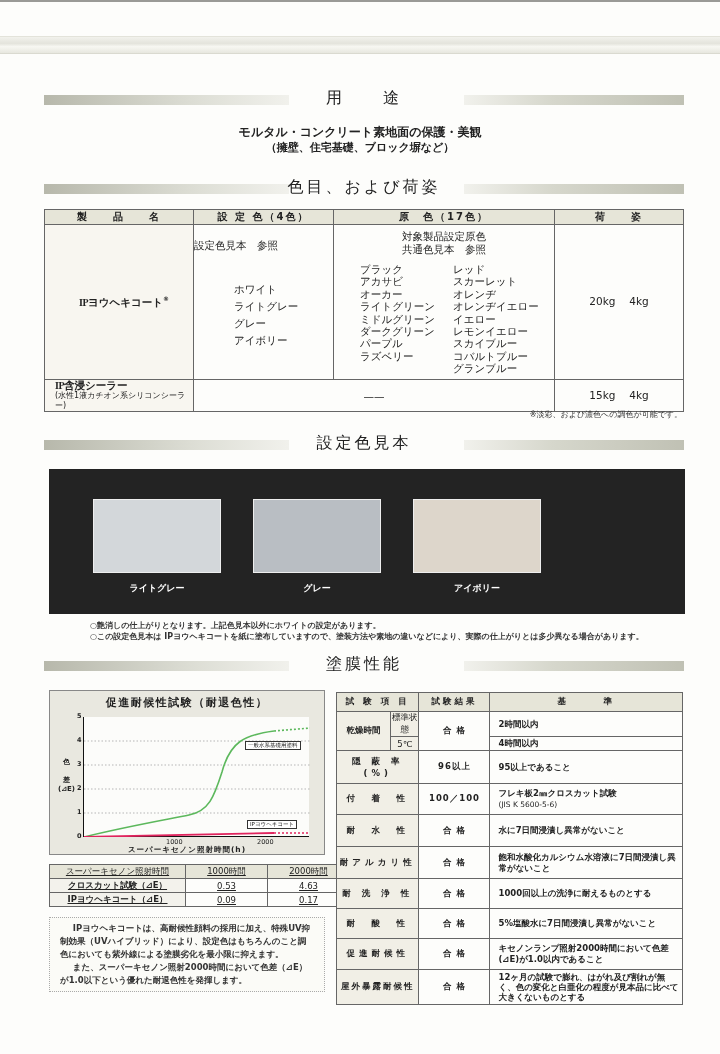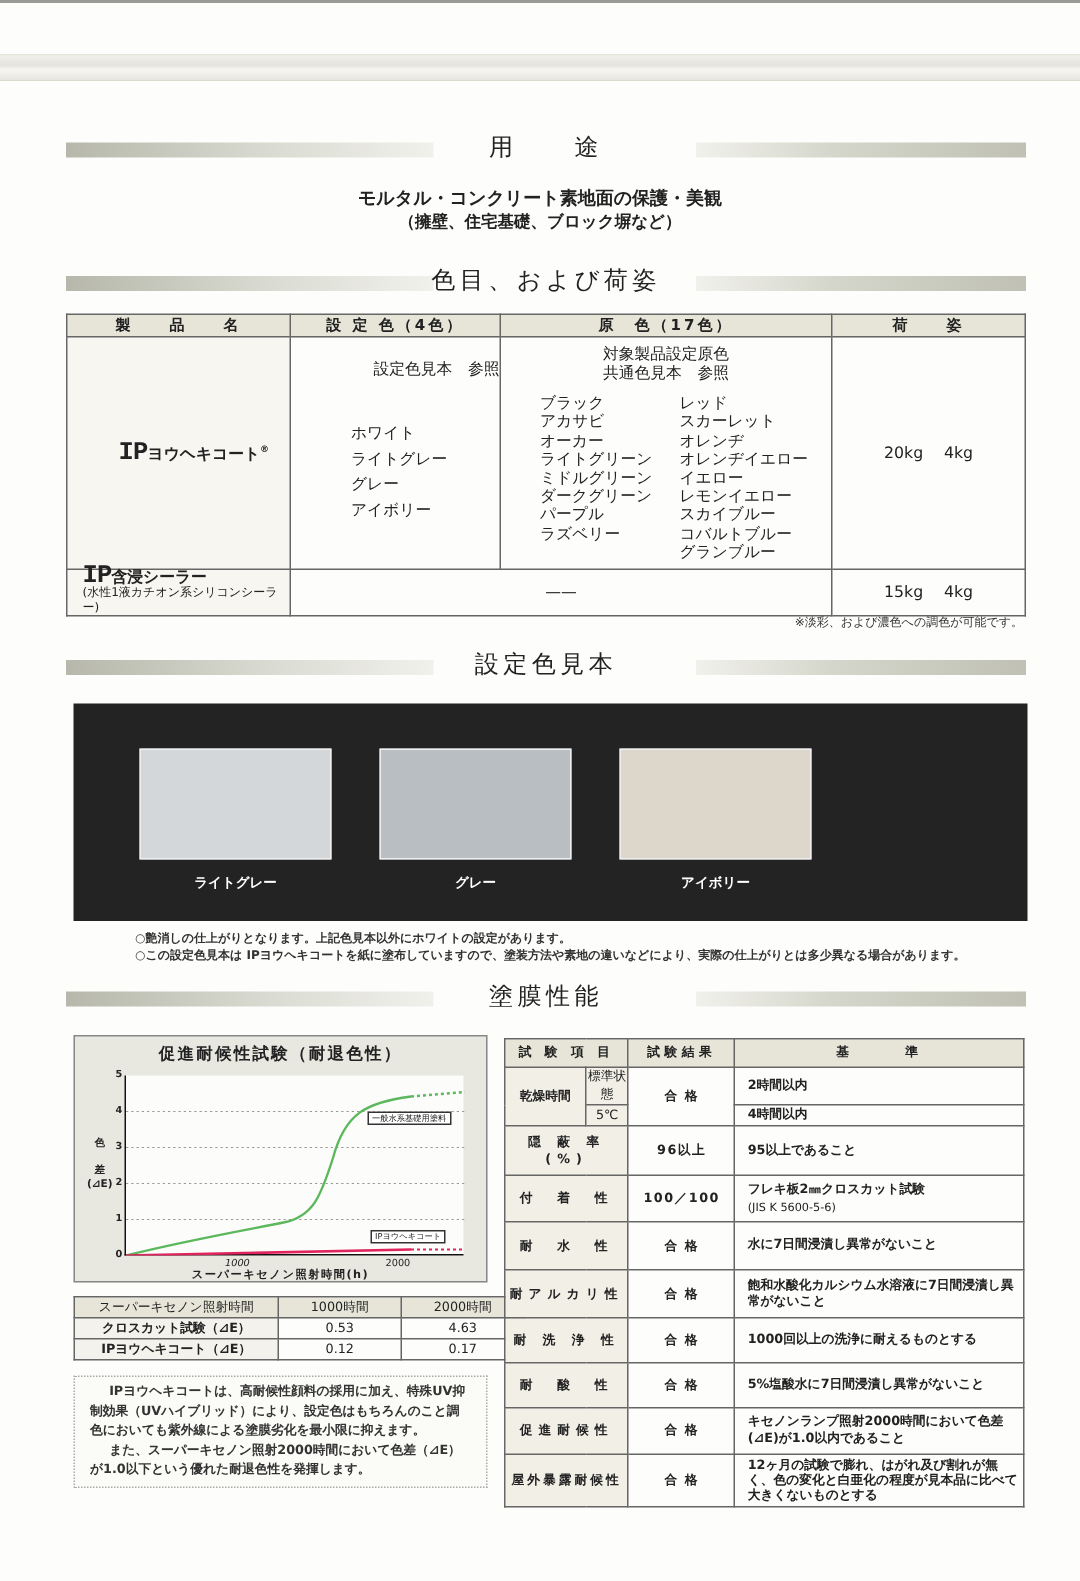--- a/index.html
+++ b/index.html
@@ -16,41 +16,41 @@
   .sec-head .bar.r { right: 0; width: 220px; background: linear-gradient(90deg, #f1f1ec, #d6d7cc 40%, #c0c1b4); }
   .sec-head .title { position: absolute; left: 0; right: 0; top: -2px; text-align: center; font-size: 16px; letter-spacing: 3px; color: #222; }
 
   .use-text { position: absolute; left: 0; width: 720px; text-align: center; font-size: 12px; font-weight: bold; }
 
   
   .ptable { position: absolute; left: 44px; top: 209px; width: 640px; border-collapse: collapse; font-size: 10.5px; }
   .ptable th { background: #e6e5d8; border: 1px solid #666; height: 14px; font-weight: bold; font-size: 10px; letter-spacing: 2px; }
   .ptable td { border: 1px solid #666; vertical-align: middle; }
   .ptable .name-cell { background: #f8f6f0; padding-left: 34px; font-weight: bold; }
-  .ip { font-family: Liberation Mono, monospace; font-weight: bold; font-size: 17px; letter-spacing: -0.5px; }
+  .ip { font-family: Liberation Serif, serif; font-weight: bold; font-size: 10px; letter-spacing: -0.5px; }
   .note-small { font-size: 8px; font-weight: normal; }
 
   
   .swatch-panel { position: absolute; left: 49px; top: 469px; width: 636px; height: 145px; background: #232323; }
   .swatch { position: absolute; top: 30px; width: 128px; height: 74px; border: 1px solid #eee; }
   .swatch-label { position: absolute; top: 113px; width: 128px; text-align: center; color: #fff; font-size: 9px; font-weight: bold; }
   .swatch-notes { position: absolute; left: 90px; top: 620px; font-size: 8px; line-height: 11px; font-weight: bold; color: #333; }
 
   
   .chart-box { position: absolute; left: 49px; top: 690px; width: 276px; height: 165px; background: #e9e8e0; border: 1px solid #888; }
   .chart-title { position: absolute; left: 0; right: 0; top: 4px; text-align: center; font-size: 11px; font-weight: bold; letter-spacing: 1.5px; }
   .plot { position: absolute; left: 33px; top: 26px; width: 226px; height: 120px; background: #fcfcfa; border-left: 1.5px solid #111; border-bottom: 1.5px solid #111; }
   .ytick { position: absolute; left: 27px; font-size: 6.5px; font-weight: bold; }
   .ylab { position: absolute; left: 8px; font-size: 7px; font-weight: bold; text-align: center; }
   .xtick { position: absolute; top: 147px; font-size: 6.5px; }
   .xlab { position: absolute; left: 0; right: 0; top: 154px; text-align: center; font-size: 7.5px; font-weight: bold; letter-spacing: 1px; }
   .legend-tag { position: absolute; font-size: 5.5px; border: 1px solid #333; background: #fff; padding: 0 2px; white-space: nowrap; }
 
   
-  .dtable { position: absolute; left: 49px; top: 864px; width: 301px; border-collapse: collapse; font-size: 8.5px; }
+  .dtable { position: absolute; left: 49px; top: 864px; width: 301px; border-collapse: collapse; font-size: 8.5px; text-decoration: underline; }
   .dtable th, .dtable td { border: 1px solid #666; height: 14px; text-align: center; }
   .dtable th { background: #e6e5d8; font-weight: normal; }
   .dtable td.first { background: #f3f2ec; font-weight: bold; }
 
   .desc-box { position: absolute; left: 49px; top: 917px; width: 276px; height: 75px; border: 1px dotted #aaa; background: #fbfbf7;
     font-size: 8.5px; line-height: 13px; padding: 4px 10px; font-weight: bold; color: #333; }
   .desc-box p { text-indent: 1.5em; }
 
   
   .rtable { position: absolute; left: 336px; top: 692px; width: 347px; border-collapse: collapse; font-size: 8.5px; }
@@ -86,21 +86,21 @@
     <th style="width:149px;">製　　品　　名</th>
     <th style="width:140px;">設 定 色（4色）</th>
     <th style="width:221px;">原　色（17色）</th>
     <th>荷　　姿</th>
   </tr>
   <tr style="height:155px;">
     <td class="name-cell">
       <span class="ip">IP</span><span>ヨウヘキコート</span><sup style="font-size:6px;">®</sup>
     </td>
     <td style="vertical-align:top;padding-top:14px;">
-      <div style="text-align:right;margin-bottom:28px;">設定色見本　参照</div>
+      <div style="text-align:left;margin-bottom:28px;">設定色見本　参照</div>
       <div style="padding-left:40px;line-height:17px;">
         <div>ホワイト</div>
         <div>ライトグレー</div>
         <div>グレー</div>
         <div>アイボリー</div>
       </div>
     </td>
     <td style="vertical-align:top;padding-top:5px;">
       <div style="text-align:center;line-height:13px;">対象製品設定原色</div>
       <div style="text-align:center;line-height:13px;margin-bottom:7px;">共通色見本　参照</div>
@@ -185,40 +185,40 @@
         <line x1="0" y1="96" x2="226" y2="96"></line>
       </g>
       <path d="M0,120 C40,110 80,103 105,98 C125,94 130,80 138,55 C146,25 160,18 190,14" fill="none" stroke="#5cb85c" stroke-width="1.6"></path>
       <path d="M190,14 L226,11" fill="none" stroke="#5cb85c" stroke-width="1.6" stroke-dasharray="2,2"></path>
       <path d="M0,120 L190,116" fill="none" stroke="#e0245e" stroke-width="1.8"></path>
       <path d="M190,116 L226,116" fill="none" stroke="#e0245e" stroke-width="1.4" stroke-dasharray="2,2"></path>
     </svg>
     <div class="legend-tag" style="left:161px;top:24px;">一般水系基礎用塗料</div>
     <div class="legend-tag" style="left:163px;top:103px;">IPヨウヘキコート</div>
   </div>
-  <div class="xtick" style="left:100px;font-style:italic;">1000</div>
+  <div class="xtick" style="left:116px;">1000</div>
   <div class="xtick" style="left:207px;">2000</div>
   <div class="xlab">スーパーキセノン照射時間(h)</div>
 </div>
 
 <table class="dtable">
   <tbody>
       <tr>
     <th style="width:136px;">スーパーキセノン照射時間</th>
     <th>1000時間</th>
     <th>2000時間</th>
   </tr>
   <tr>
     <td class="first">クロスカット試験（⊿E）</td>
     <td>0.53</td>
     <td>4.63</td>
   </tr>
   <tr>
     <td class="first">IPヨウヘキコート（⊿E）</td>
-    <td>0.12</td>
+    <td>0.09</td>
     <td>0.17</td>
   </tr>
 </tbody>
   </table>
 
 <div class="desc-box">
   <p>IPヨウヘキコートは、高耐候性顔料の採用に加え、特殊UV抑制効果（UVハイブリッド）により、設定色はもちろんのこと調色においても紫外線による塗膜劣化を最小限に抑えます。</p>
   <p>また、スーパーキセノン照射2000時間において色差（⊿E）が1.0以下という優れた耐退色性を発揮します。</p>
 </div>
 

